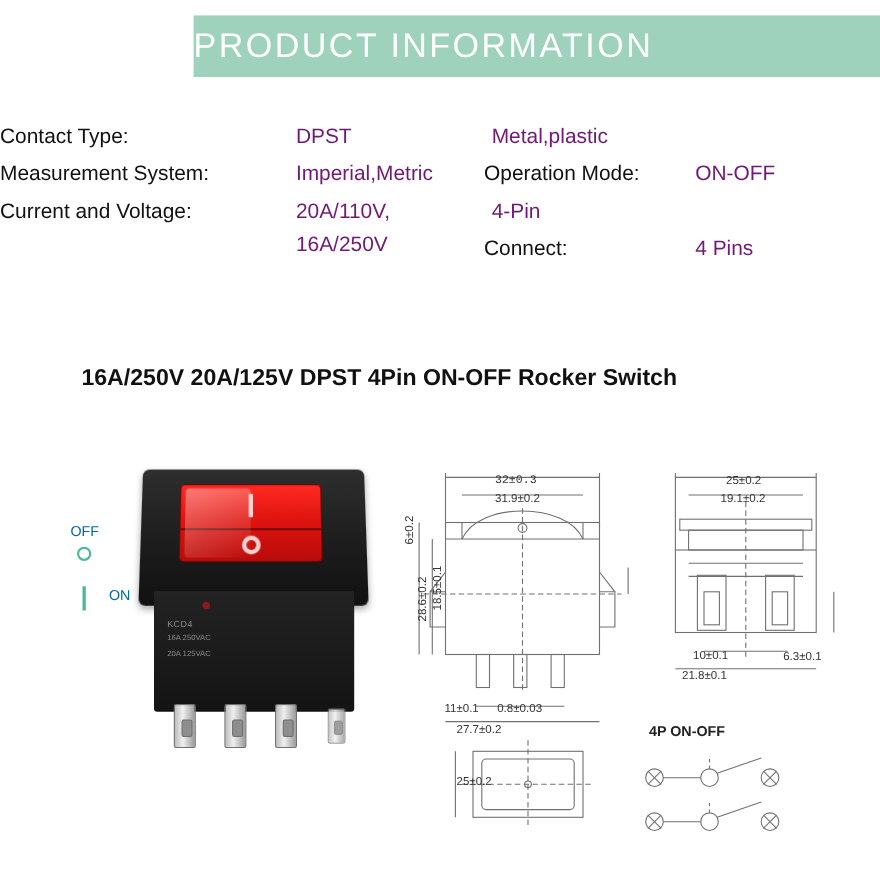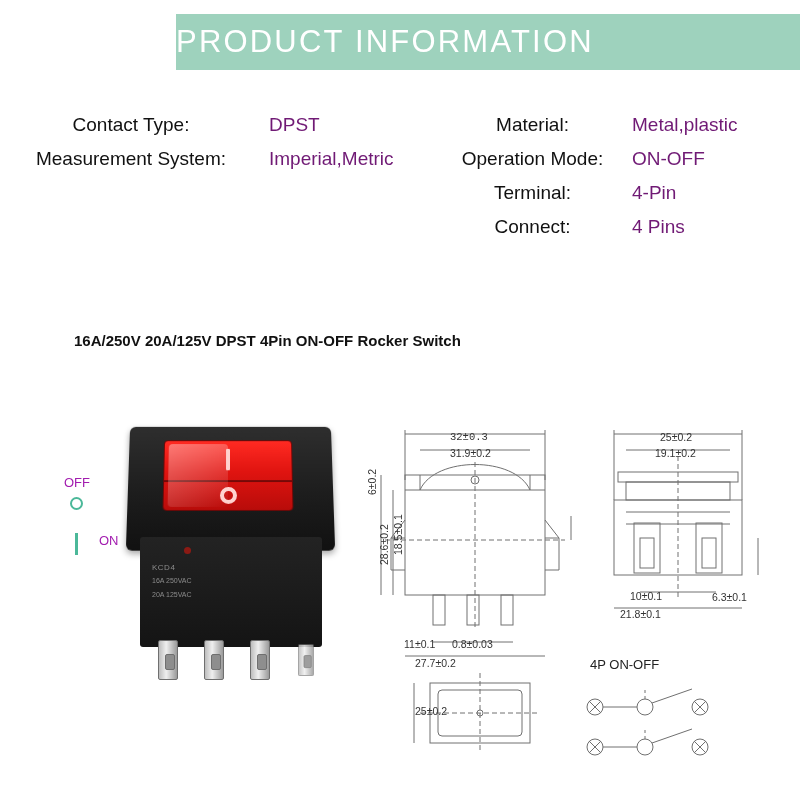--- a/index.html
+++ b/index.html
@@ -40,47 +40,47 @@
   }
   .spec-col.left { left: 0; top: 0; width: 440px; }
   .spec-col.right { left: 440px; top: 0; width: 360px; }
   .spec-row {
     display: flex;
     align-items: flex-start;
     margin-bottom: 4px;
   }
   .spec-row .lbl {
     color: #111111;
-    text-align: center;
+    text-align: left;
     white-space: pre;
   }
   .spec-row .val {
     color: #701a75;
     margin-left: 7px;
     white-space: pre-line;
   }
   
   .spec-col.left .lbl { width: 262px; }
   .spec-col.right .lbl { width: 185px; }
 
   
   .product-name {
     position: absolute;
     left: 74px; top: 332px;
-    font-size: 15px;
+    font-size: 21px;
     font-weight: bold;
     color: #111111;
   }
 
   
   .drawing { position: absolute; left: 0; top: 395px; width: 800px; height: 400px; }
 
   
   .legend { position: absolute; left: 58px; top: 80px; width: 60px; }
-  .legend .txt { font-size: 13px; color: #a21caf; }
+  .legend .txt { font-size: 13px; color: #0369a1; }
   .legend .off { position: absolute; left: 6px; top: 0; }
   .legend .on { position: absolute; left: 12px; top: 58px; margin-left: 29px; }
   .legend .ring {
     position: absolute; left: 12px; top: 22px;
     width: 13px; height: 13px; border: 2px solid #4bb899; border-radius: 50%;
   }
   .legend .bar {
     position: absolute; left: 17px; top: 58px;
     width: 3px; height: 22px; background: #4bb899;
   }
@@ -137,53 +137,56 @@
     border: 1px solid #6f6f6f; border-radius: 2px; background: #8e8e8e;
   }
   .pin.p1 { left: 40px; top: 215px; }
   .pin.p2 { left: 86px; top: 215px; }
   .pin.p3 { left: 132px; top: 215px; }
   .pin.p4 { left: 178px; top: 215px; transform: scale(.8); opacity:.85; }
   .dim-text {
     position: absolute; font-size: 10.5px; color: #333; white-space: nowrap;
   }
   .dim-text.v { transform-origin: left top; transform: rotate(-90deg); }
-  .tech-title { position: absolute; font-size: 13px; font-weight: normal; color: #222; }
+  .tech-title { position: absolute; font-size: 13px; font-weight: bold; color: #222; }
 </style>
 </head>
 <body>
 
 <div class="header">
   <div class="header-title">PRODUCT INFORMATION</div>
 </div>
 
 <div class="specs">
 
   <div class="spec-col left">
     <div class="spec-row">
       <span class="lbl">Contact Type:</span>
       <span class="val">DPST</span>
     </div>
     <div class="spec-row">
       <span class="lbl">Measurement System:</span>
       <span class="val">Imperial,Metric</span>
     </div>
+    <div class="spec-row">
+      <span class="lbl">Current and Voltage:</span>
+      <span class="val">20A/110V,
+16A/250V</span>
+    </div>
   </div>
 
   <div class="spec-col right">
     <div class="spec-row">
-      <span class="lbl">Material:</span>
       <span class="val">Metal,plastic</span>
     </div>
     <div class="spec-row">
       <span class="lbl">Operation Mode:</span>
       <span class="val">ON-OFF</span>
     </div>
     <div class="spec-row">
-      <span class="lbl">Terminal:</span>
       <span class="val">4-Pin</span>
     </div>
     <div class="spec-row">
       <span class="lbl">Connect:</span>
       <span class="val">4 Pins</span>
     </div>
   </div>
 </div>
 
 <div class="product-name">16A/250V 20A/125V DPST 4Pin ON-OFF Rocker Switch</div>

